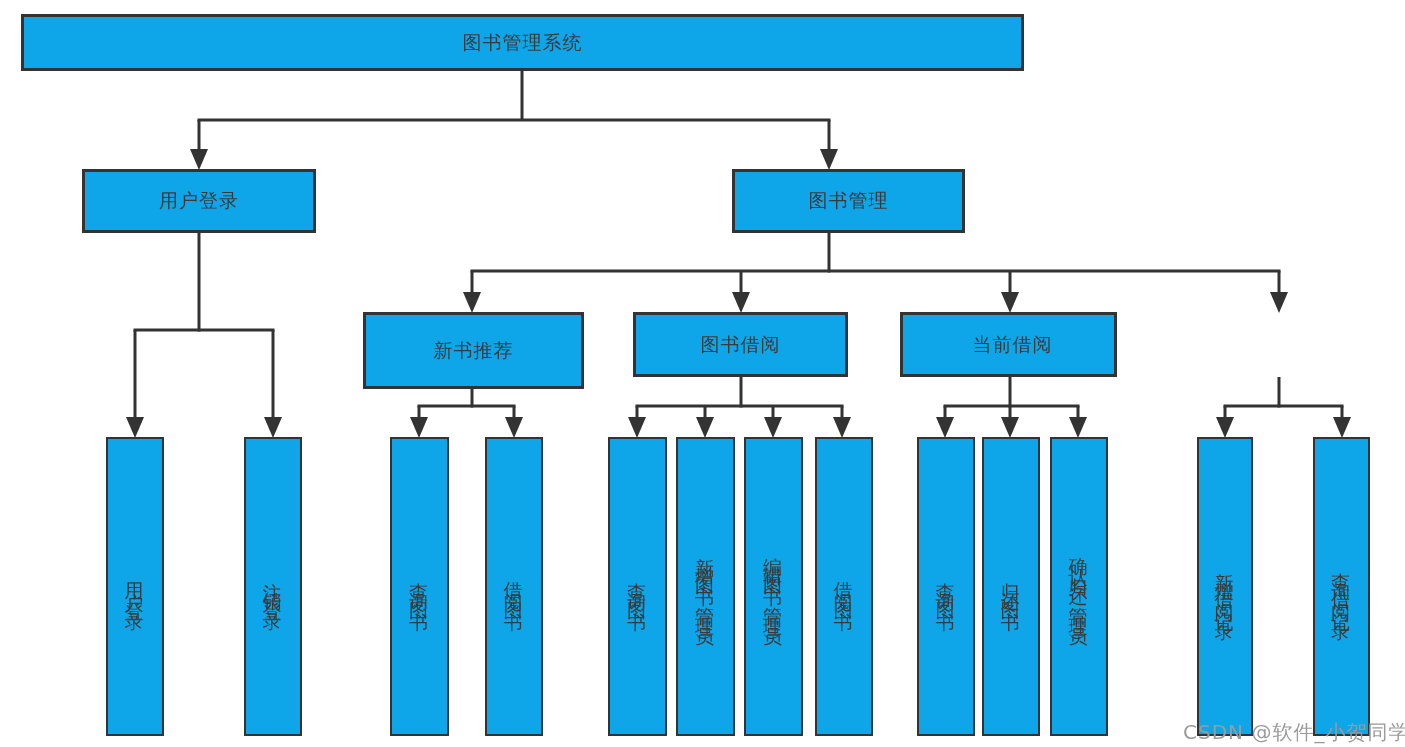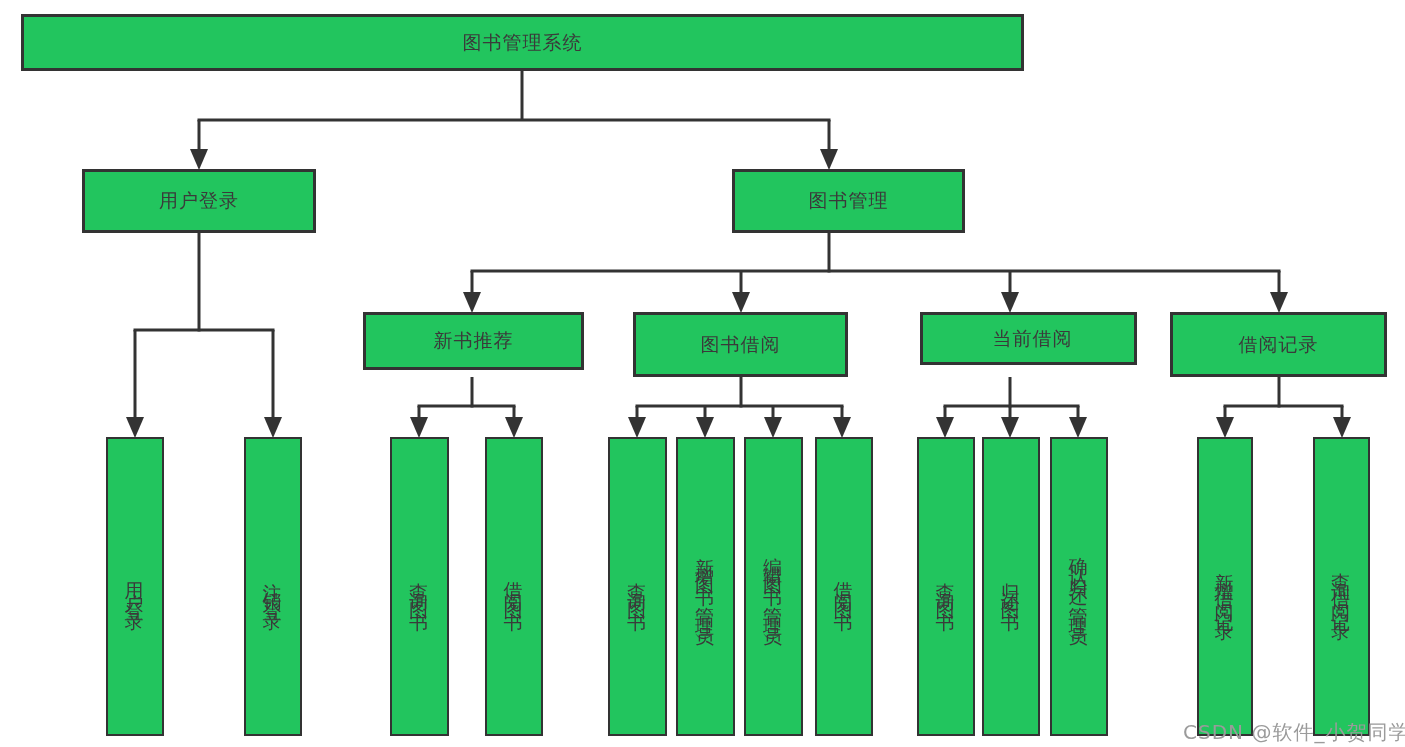--- a/index.html
+++ b/index.html
@@ -20,21 +20,21 @@
   }
   .connectors{
     position:absolute;
     left:0;top:0;
     width:1405px;height:747px;
   }
   .node{
     position:absolute;
     box-sizing:border-box;
     border:3px solid var(--boxborder);
-    background:#22c55e;
+    background:#0ea5e9;
     display:flex;
     align-items:center;
     justify-content:center;
     color:var(--text);
     font-size:19px;
     letter-spacing:1px;
     white-space:nowrap;
   }
   .leaf{
     border-width:2.5px;
@@ -126,24 +126,23 @@
       <polygon points="1216,417 1234,417 1225,438"></polygon>
       <polygon points="1333,417 1351,417 1342,438"></polygon>
     </g>
   </svg>
 
   <div class="node" style="left:21px;top:14px;width:1003px;height:57px;">图书管理系统</div>
 
   <div class="node" style="left:82px;top:169px;width:234px;height:64px;">用户登录</div>
   <div class="node" style="left:712px;top:169px;width:233px;height:64px;margin-left:20px;">图书管理</div>
 
-  <div class="node" style="left:363px;top:312px;width:221px;height:58px;">新书推荐</div>
+  <div class="node" style="left:363px;top:312px;width:221px;height:77px;">新书推荐</div>
   <div class="node" style="left:633px;top:312px;width:215px;height:65px;">图书借阅</div>
-  <div class="node" style="left:920px;top:312px;width:217px;height:53px;padding-left:8px;">当前借阅</div>
-  <div class="node" style="left:1170px;top:312px;width:217px;height:65px;">借阅记录</div>
+  <div class="node" style="left:900px;top:312px;width:217px;height:65px;padding-left:8px;">当前借阅</div>
 
   <div class="node leaf" style="left:106px;top:437px;width:58px;height:299px;">用户登录</div>
   <div class="node leaf" style="left:244px;top:437px;width:58px;height:299px;">注销登录</div>
 
   <div class="node leaf" style="left:390px;top:437px;width:59px;height:299px;">查询图书</div>
   <div class="node leaf" style="left:485px;top:437px;width:58px;height:299px;">借阅图书</div>
 
   <div class="node leaf" style="left:608px;top:437px;width:59px;height:299px;">查询图书</div>
   <div class="node leaf" style="left:676px;top:437px;width:59px;height:299px;">新增图书（管理员）</div>
   <div class="node leaf" style="left:744px;top:437px;width:59px;height:299px;">编辑图书（管理员）</div>

